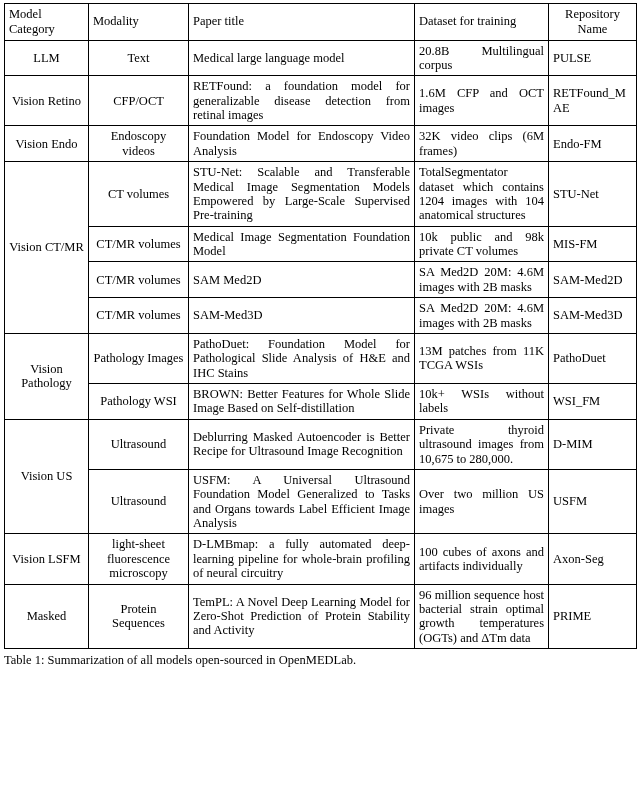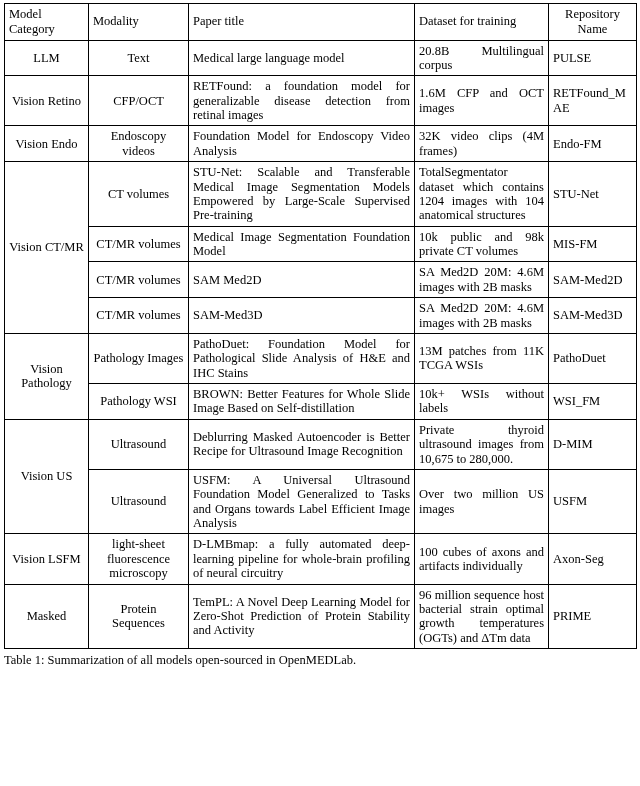--- a/index.html
+++ b/index.html
@@ -87,21 +87,21 @@
         <td class="mod">CFP/OCT</td>
         <td class="paper">RETFound: a foundation model for generalizable disease detection from retinal images</td>
         <td class="dataset">1.6M CFP and OCT images</td>
         <td class="repo">RETFound_MAE</td>
       </tr>
 
       <tr>
         <td class="cat">Vision Endo</td>
         <td class="mod">Endoscopy videos</td>
         <td class="paper">Foundation Model for Endoscopy Video Analysis</td>
-        <td class="dataset">32K video clips (4M frames)</td>
+        <td class="dataset">32K video clips (6M frames)</td>
         <td class="repo">Endo-FM</td>
       </tr>
 
       <tr>
         <td class="cat" rowspan="4">Vision CT/MR</td>
         <td class="mod">CT volumes</td>
         <td class="paper">STU-Net: Scalable and Transferable Medical Image Segmentation Models Empowered by Large-Scale Supervised Pre-training</td>
         <td class="dataset">TotalSegmentator dataset which contains 1204 images with 104 anatomical structures</td>
         <td class="repo">STU-Net</td>
       </tr>

